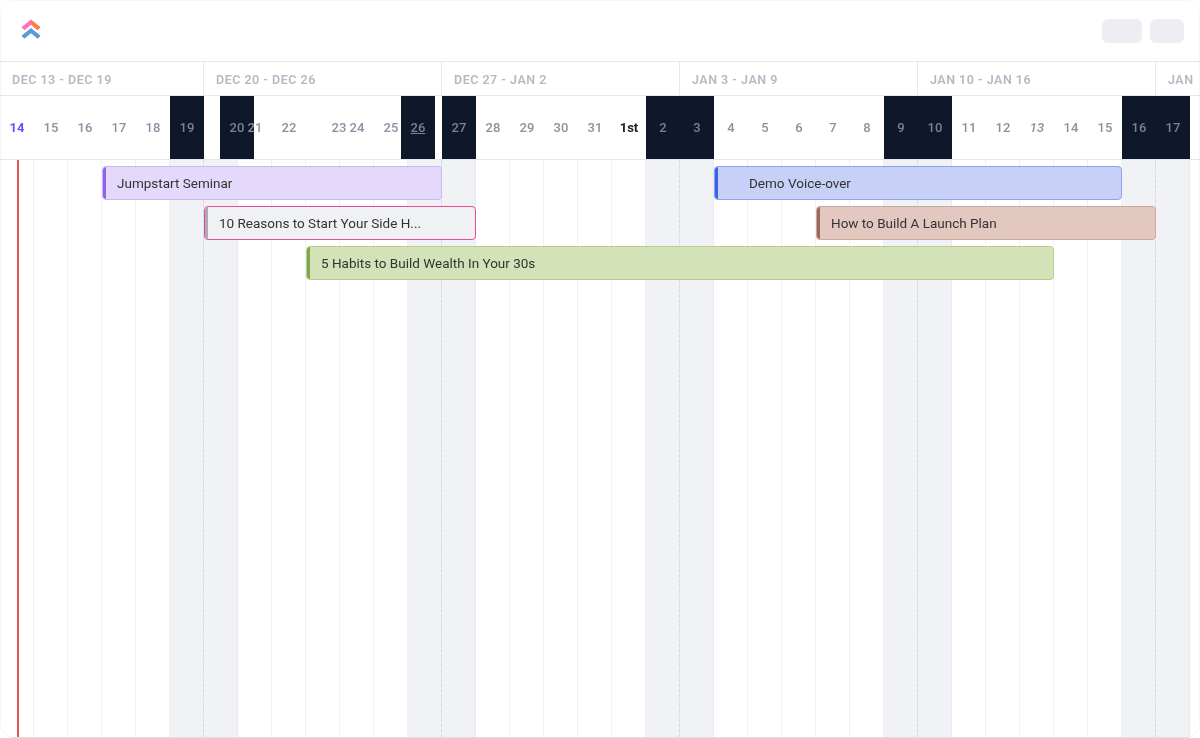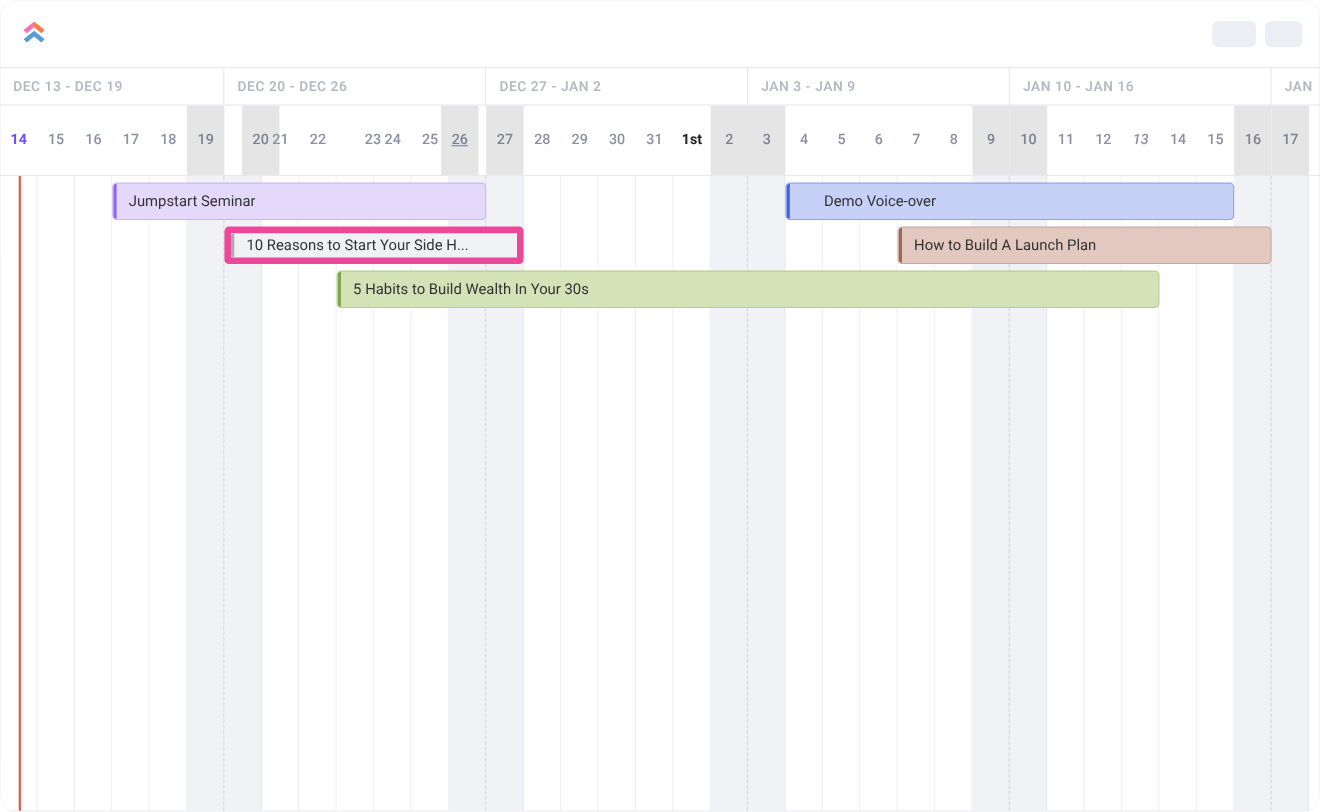--- a/index.html
+++ b/index.html
@@ -83,21 +83,21 @@
     top: 0; bottom: 0;
     width: var(--day-width);
     display: flex;
     align-items: center;
     justify-content: center;
     font-size: 13px;
     font-weight: 500;
     color: #8c90a0;
   }
   .day-cell.weekend {
-    background: #e5e5e5;
+    background: #0f172a;
     color: #7d8194;
   }
   .day-cell.first {
     font-weight: 700;
     color: #222;
   }
   .day-cell.selected-day {
     color: #6f4bff;
     font-weight: 700;
   }
@@ -149,21 +149,21 @@
   .task-bar::before {
     content: '';
     position: absolute;
     left: 0; top: 0; bottom: 0;
     width: 3px;
     border-top-left-radius: 4px;
     border-bottom-left-radius: 4px;
     background: var(--accent);
   }
   .task-bar.purple { --accent: #8d63f0; background: #e4d9fb; border: 1px solid #c9b6f5; }
-  .task-bar.gray   { --accent: #a9acb6; background: #f0f1f4; border: 6px solid #ec4899; }
+  .task-bar.gray   { --accent: #a9acb6; background: #f0f1f4; border: 1px solid #ec4899; }
   .task-bar.green  { --accent: #7ca84b; background: #d3e3b7; border: 1px solid #b7cc8d; }
   .task-bar.blue   { --accent: #3a63e8; background: #c7d1f7; border: 1px solid #8ea2ef; }
   .task-bar.brown  { --accent: #9a6a5c; background: #e3c8c0; border: 1px solid #cba89d; }
 
   .task-bar .label {
     margin-left: 4px;
     overflow: hidden;
     text-overflow: ellipsis;
   }
 

